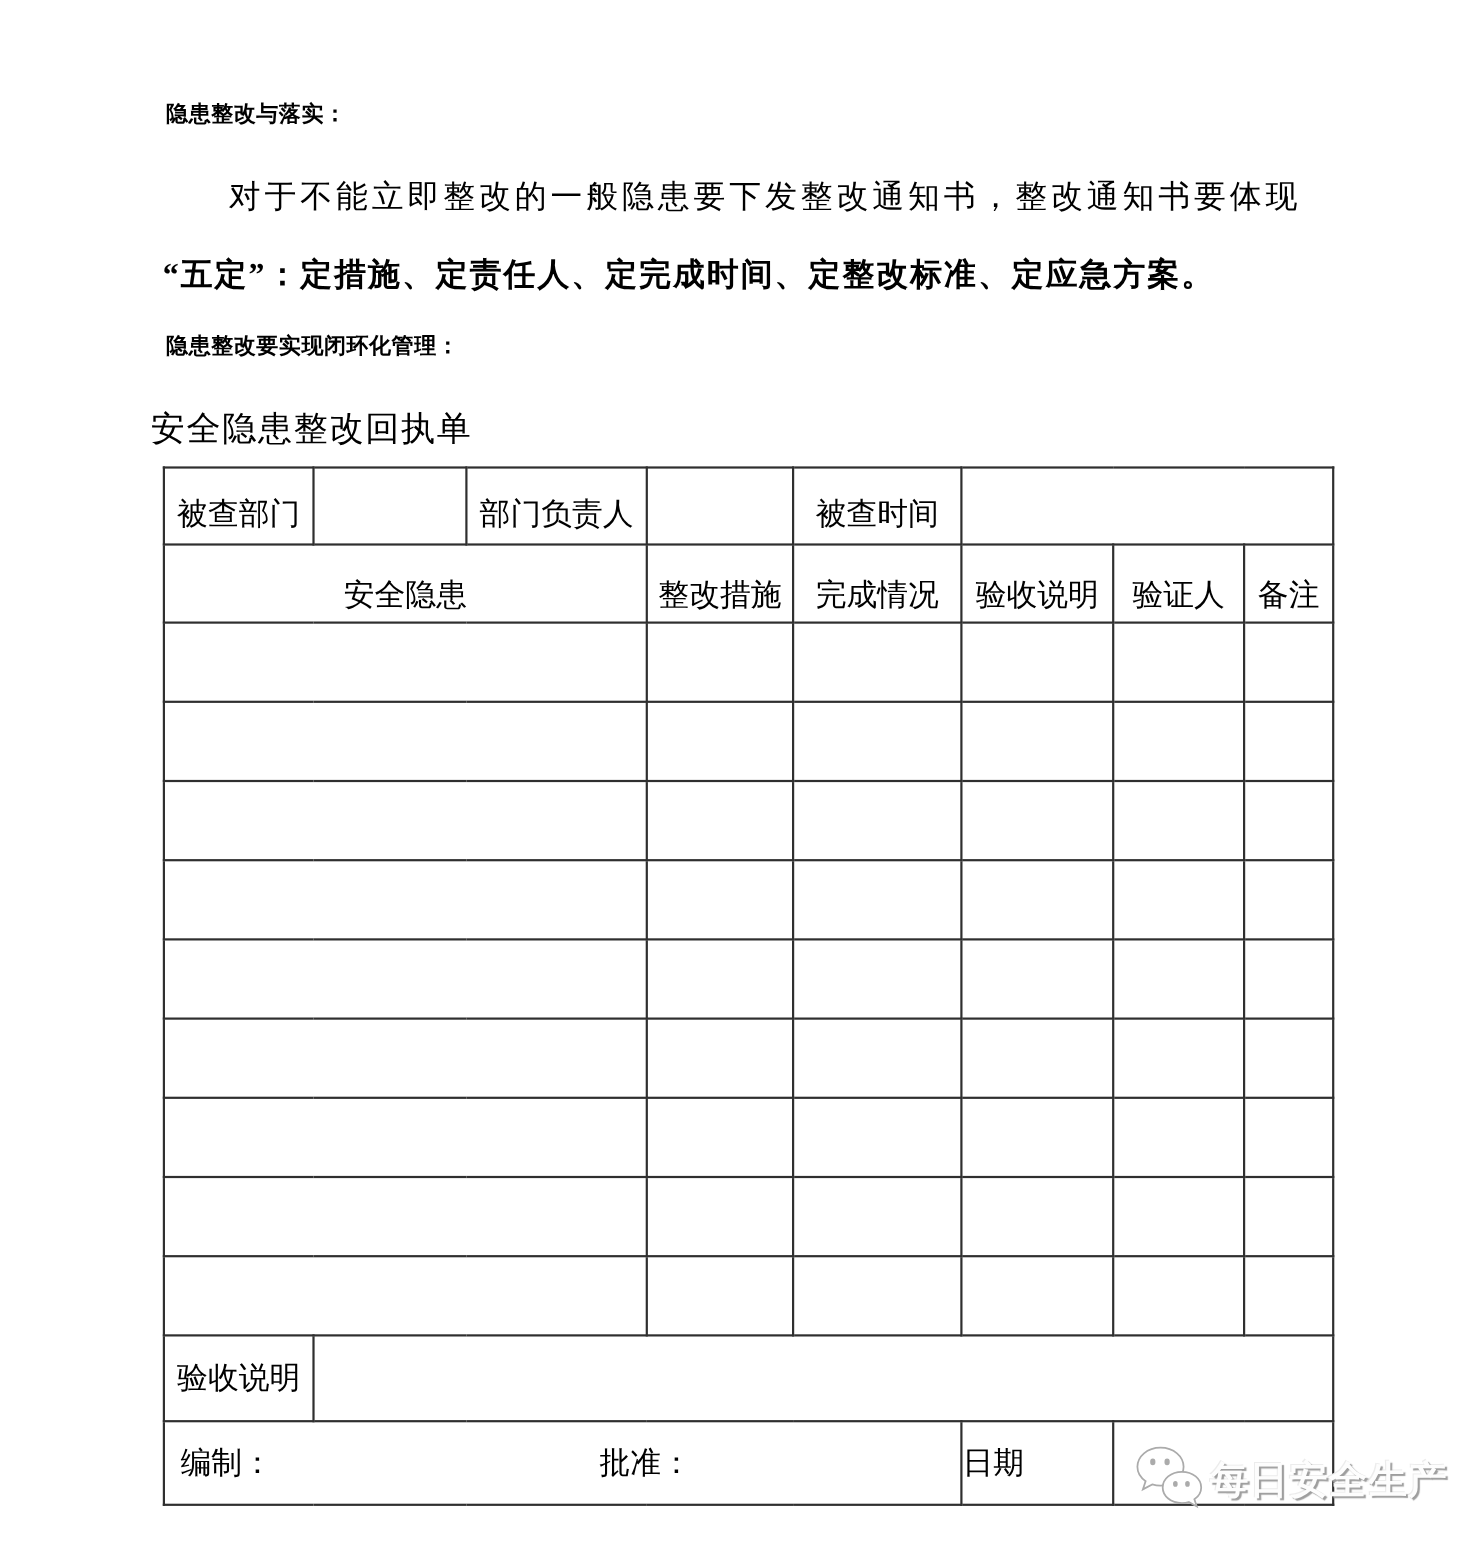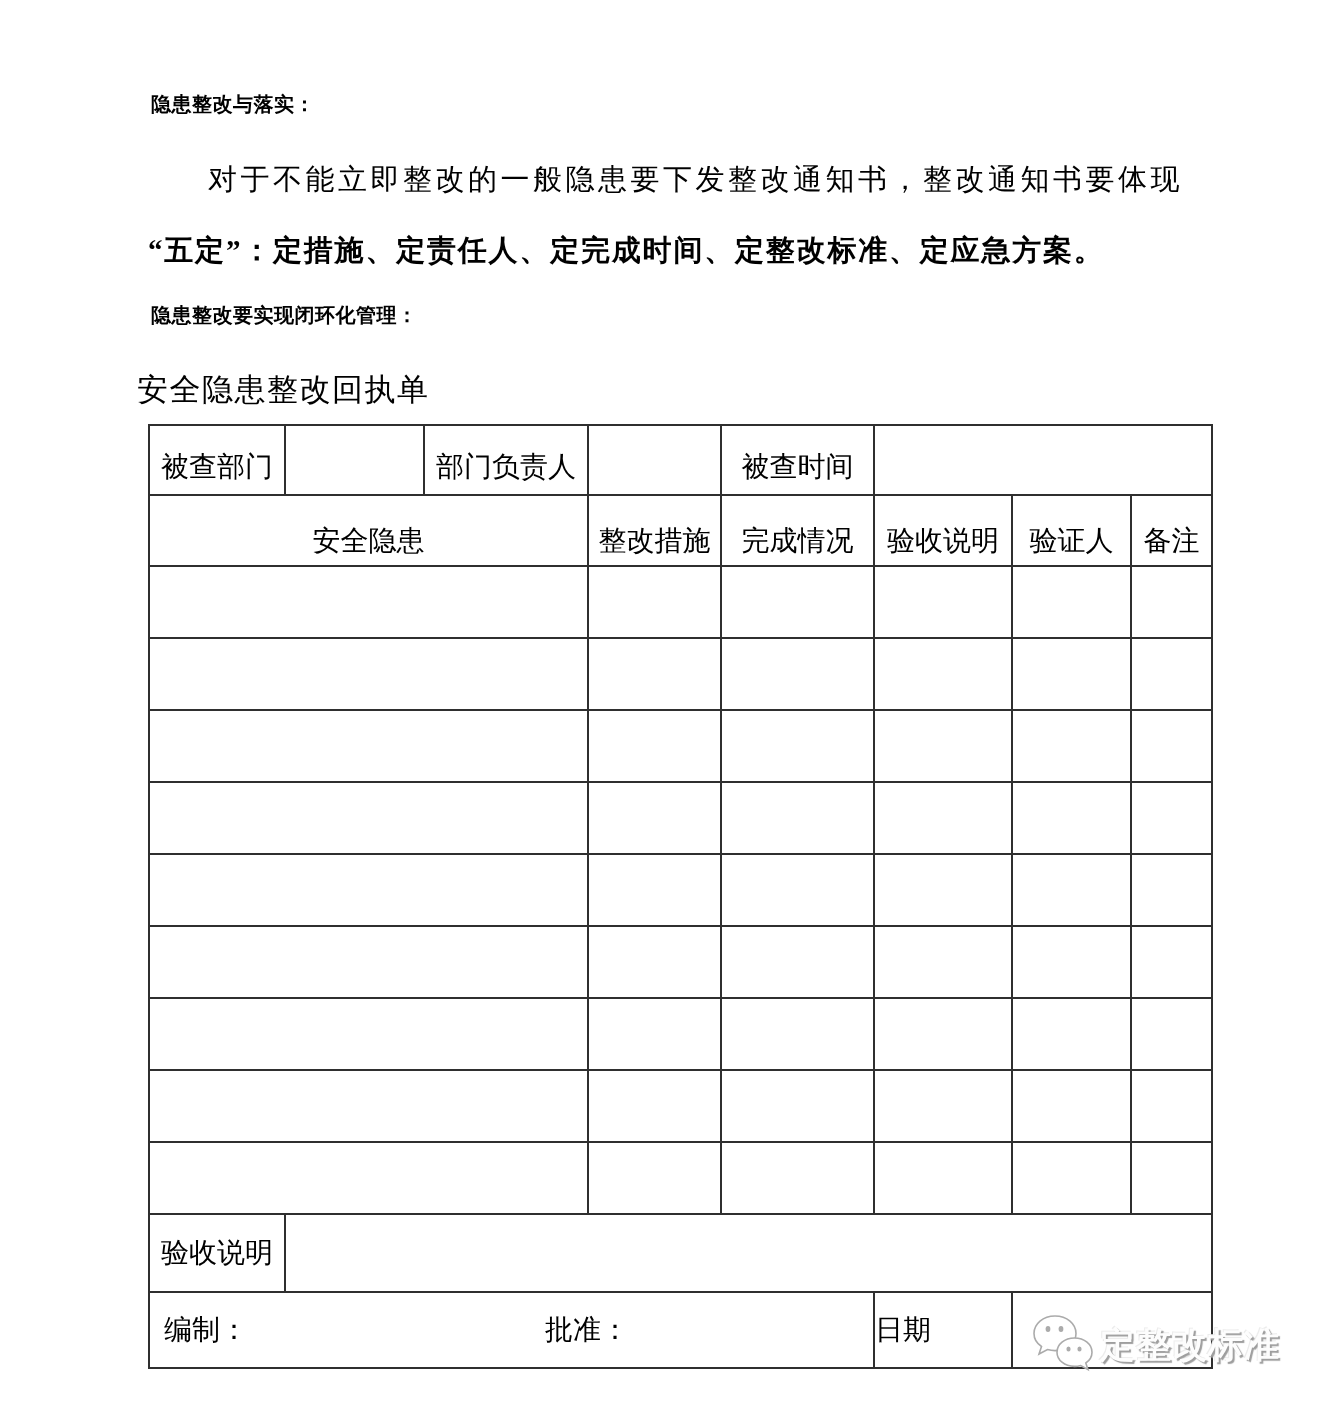--- a/index.html
+++ b/index.html
@@ -242,16 +242,16 @@
         <ellipse cx="33" cy="17" rx="2.4" ry="3"></ellipse>
       </g>
       <g fill="#ffffff" stroke="#ababab" stroke-width="1.6">
         <path d="M46.5 26 C36.5 26 29 32.4 29 40.2 C29 48 36.5 54.4 46.5 54.4 C48.7 54.4 50.8 54.1 52.7 53.5 L60 57.5 L57.8 51 C61.6 48.4 64 44.6 64 40.2 C64 32.4 56.5 26 46.5 26 Z"></path>
       </g>
       <g fill="#ababab" stroke="none">
         <ellipse cx="40.5" cy="37" rx="2.1" ry="2.6"></ellipse>
         <ellipse cx="51.5" cy="37" rx="2.1" ry="2.6"></ellipse>
       </g>
     </svg>
-    <span class="watermark-text">定整改标准</span>
+    <span class="watermark-text">每日安全生产</span>
   </div>
 
 </div>
 
 </body></html>

